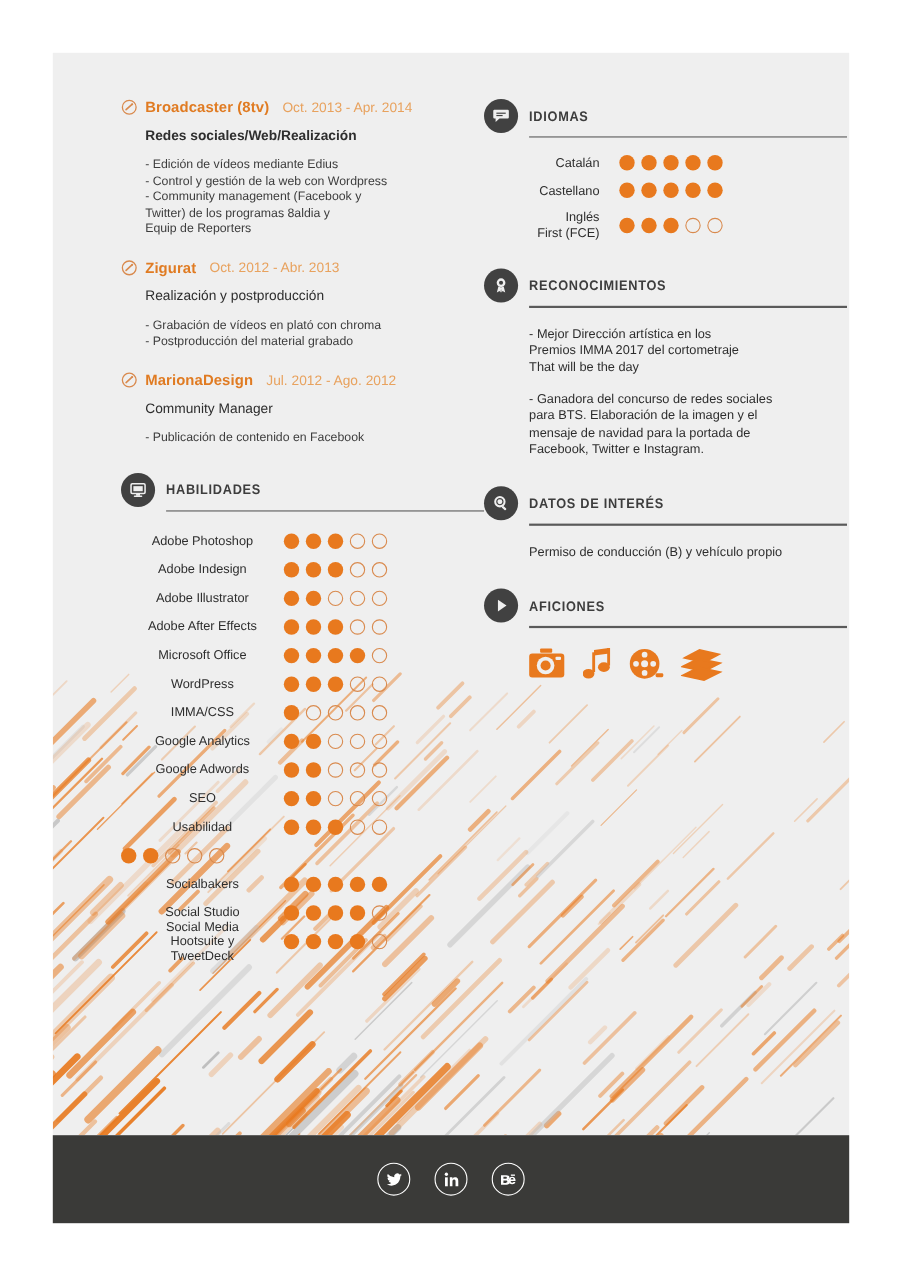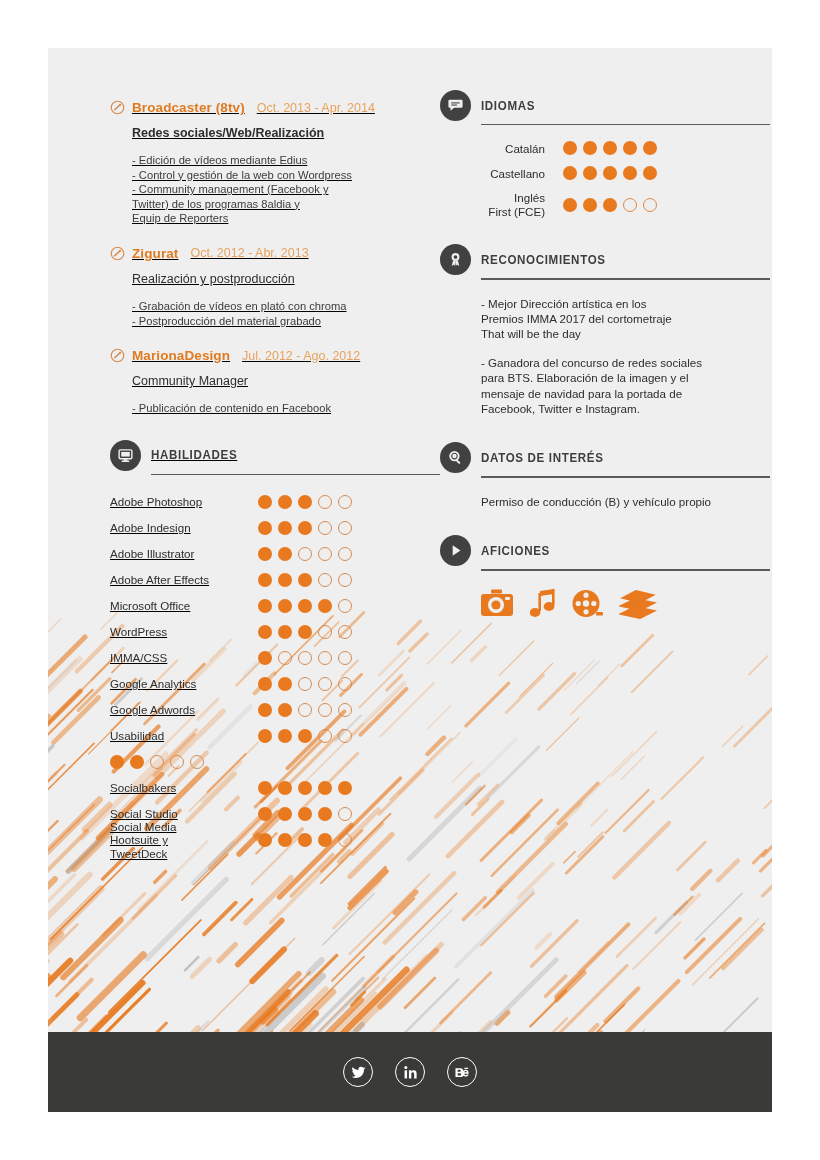--- a/index.html
+++ b/index.html
@@ -42,21 +42,21 @@
   }
   .social {
     width: 30px; height: 30px;
     border: 1.6px solid #ffffff;
     border-radius: 50%;
     display: flex; align-items: center; justify-content: center;
   }
   .social svg { display: block; }
 
   
-  .col-left  { position: absolute; left: 62px;  top: 52px; width: 330px; text-decoration: underline; }
+  .col-left  { position: absolute; left: 62px;  top: 42px; width: 330px; }
   .col-right { position: absolute; left: 392px; top: 42px; width: 330px; }
 
   
   .job { margin-bottom: 20px; }
   .job-head {
     display: flex; align-items: center; gap: 7px;
     margin-bottom: 11px;
   }
   .job-icon { width: 15px; height: 15px; flex: 0 0 15px; }
   .job-company {
@@ -99,21 +99,21 @@
   }
   .sec-body { margin-left: 41px; padding-top: 12px; }
 
   
   .rate-row {
     display: flex; align-items: center;
     margin-bottom: 5px;
   }
   .rate-label {
     font-size: 11.6px; color: #2d2d2d;
-    text-align: left; padding-right: 0;
+    text-align: center; padding-right: 0;
     line-height: 13.4px; white-space: pre-line;
   }
   .dots { display: flex; gap: 6px; align-items: center; }
   .dot {
     width: 14px; height: 14px; border-radius: 50%;
   }
   .dot.on  { background: #e8791e; }
   .dot.off { background: transparent; border: 1.5px solid #d98a4e; }
 
   
@@ -642,20 +642,30 @@
               <span class="rate-label">Google Adwords</span>
               <span class="dots">
                 <span class="dot on"></span>
                 <span class="dot on"></span>
                 <span class="dot off"></span>
                 <span class="dot off"></span>
                 <span class="dot off"></span>
               </span>
             </div>
             <div class="rate-row">
+              <span class="rate-label">SEO</span>
+              <span class="dots">
+                <span class="dot on"></span>
+                <span class="dot on"></span>
+                <span class="dot off"></span>
+                <span class="dot off"></span>
+                <span class="dot off"></span>
+              </span>
+            </div>
+            <div class="rate-row">
               <span class="rate-label">Usabilidad</span>
               <span class="dots">
                 <span class="dot on"></span>
                 <span class="dot on"></span>
                 <span class="dot on"></span>
                 <span class="dot off"></span>
                 <span class="dot off"></span>
               </span>
             </div>
             <div class="rate-row">

